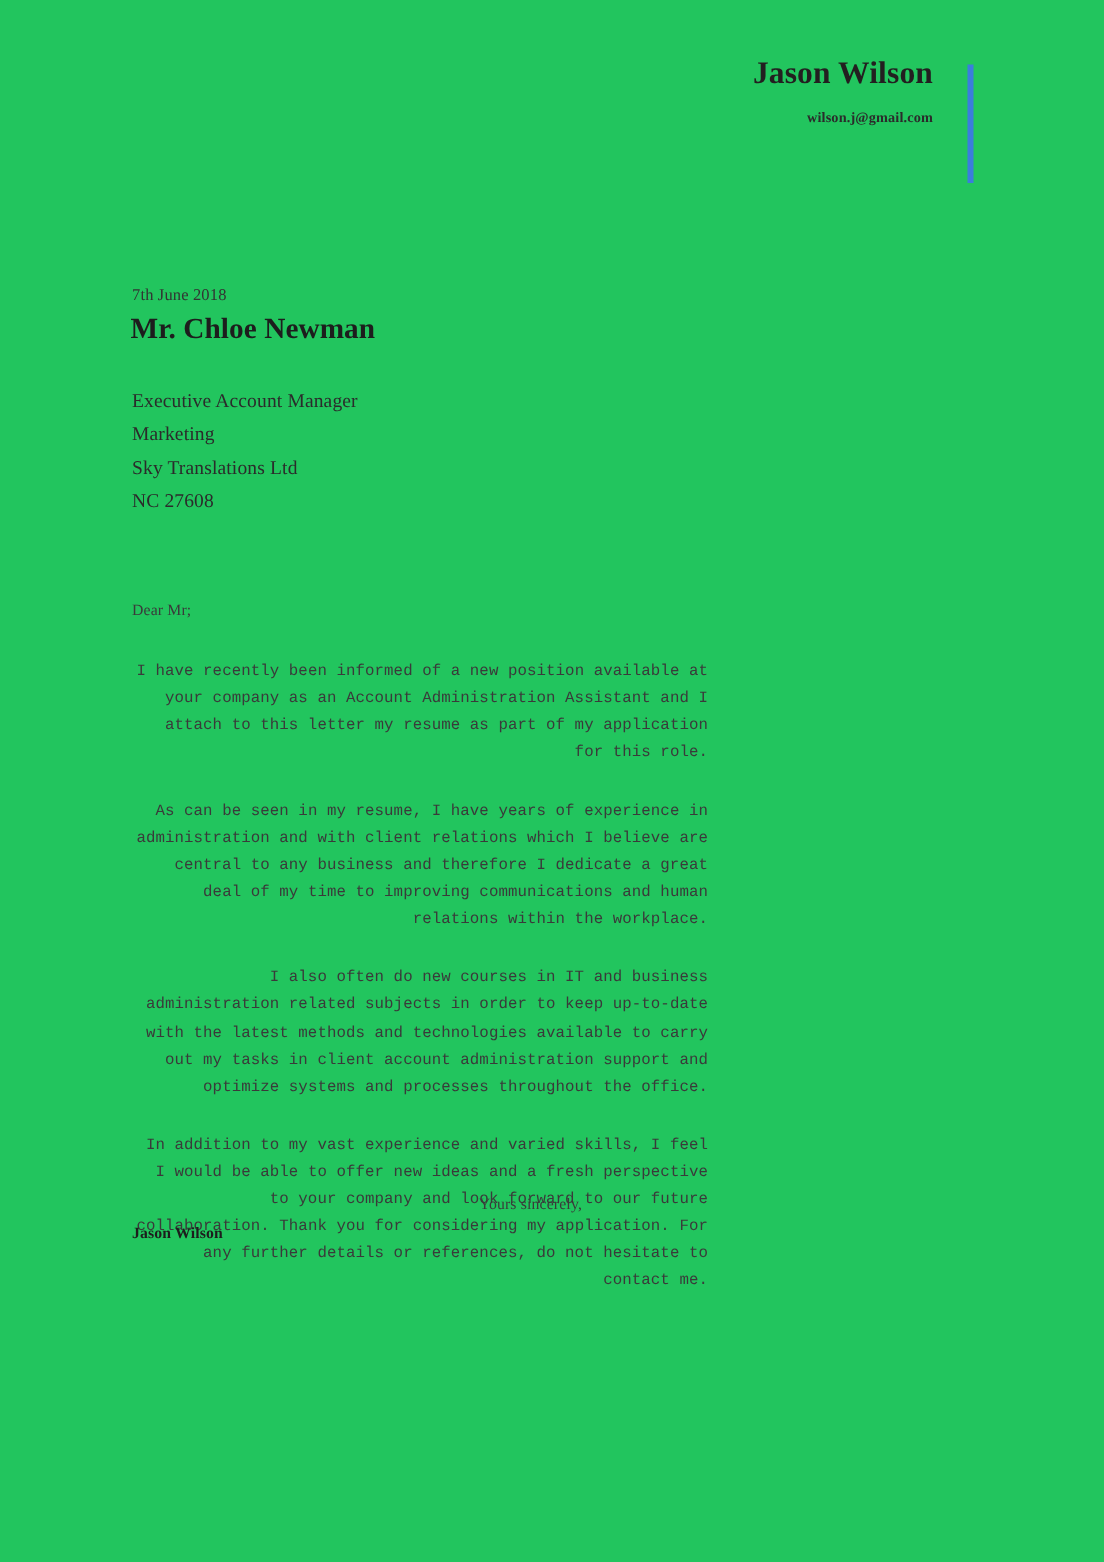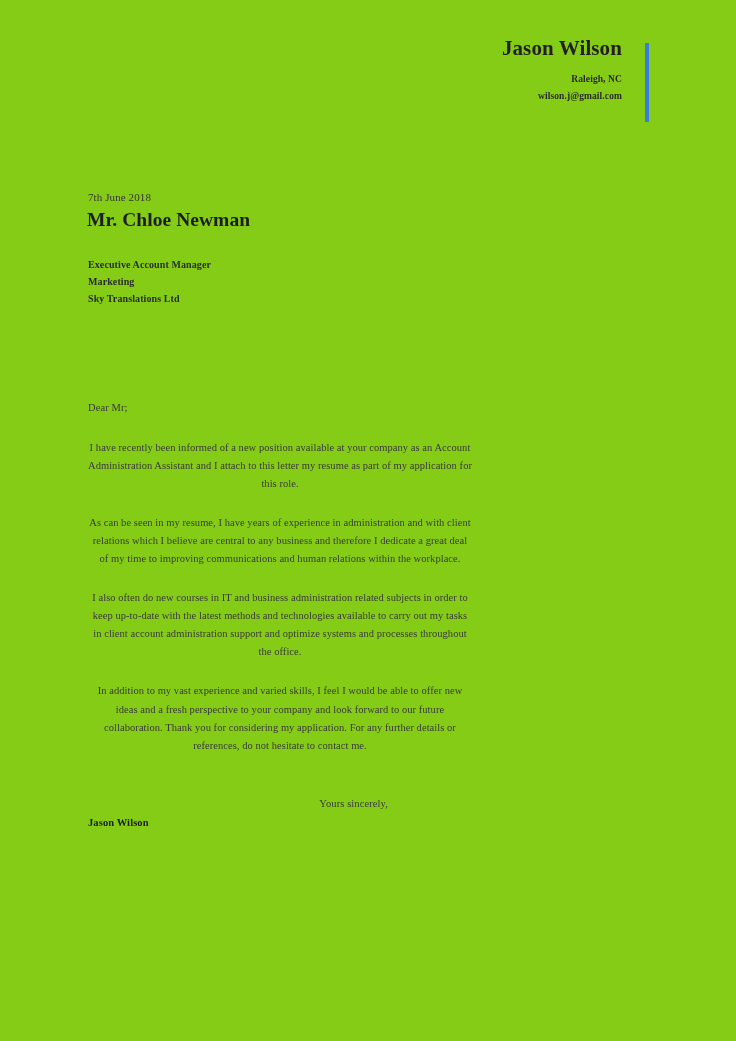--- a/index.html
+++ b/index.html
@@ -11,21 +11,21 @@
     width: 736px;
     height: 1041px;
     position: relative;
     font-family: "Liberation Serif", "DejaVu Serif", serif;
     -webkit-font-smoothing: antialiased;
   }
 
   .page {
     position: absolute;
     inset: 0;
-    background: #84cc16;
+    background: #22c55e;
     overflow: hidden;
   }
 
   
   .header {
     position: absolute;
     top: 36px;
     left: 360px;
     width: 262px;
     text-align: right;
@@ -78,22 +78,22 @@
     white-space: nowrap;
   }
 
   .address-block {
     position: absolute;
     left: 88px;
     top: 256px;
     width: 330px;
   }
   .address-line {
-    font-size: 10px;
-    font-weight: bold;
+    font-size: 13px;
+    font-weight: normal;
     color: #2b2b2b;
     line-height: 1.72;
     letter-spacing: 0.1px;
     white-space: nowrap;
   }
 
   
   .letter-body {
     position: absolute;
     left: 88px;
@@ -106,21 +106,22 @@
     line-height: 1.62;
     letter-spacing: 0.1px;
     margin: 0 0 23px 0;
   }
   .body-paragraph {
     font-size: 10.5px;
     color: #3a3a3a;
     line-height: 1.72;
     letter-spacing: 0.05px;
     margin: 0 0 21px 0;
-    text-align: center;
+    text-align: right;
+    font-family: Liberation Mono, monospace;
   }
   .body-paragraph:last-child { margin-bottom: 14px; }
 
   .signoff {
     position: absolute;
     left: 88px;
     top: 795px;
     width: 300px;
   }
   .signoff-closing {
@@ -139,34 +140,34 @@
     letter-spacing: 0.1px;
   }
 </style>
 </head>
 <body>
 
 <div class="page">
 
   <div class="header">
     <div class="sender-name">Jason Wilson</div>
-    <div class="contact-line">Raleigh, NC</div>
     <div class="contact-line">wilson.j@gmail.com</div>
   </div>
 
   <div class="accent-bar"></div>
 
   <div class="date-line">7th June 2018</div>
 
   <div class="recipient-name">Mr. Chloe Newman</div>
 
   <div class="address-block">
     <div class="address-line">Executive Account Manager</div>
     <div class="address-line">Marketing</div>
     <div class="address-line">Sky Translations Ltd</div>
+    <div class="address-line">NC 27608</div>
   </div>
 
   <div class="letter-body">
     <p class="salutation">Dear Mr;</p>
     <p class="body-paragraph">I have recently been informed of a new position available at your company as an Account Administration Assistant and I attach to this letter my resume as part of my application for this role.</p>
     <p class="body-paragraph">As can be seen in my resume, I have years of experience in administration and with client relations which I believe are central to any business and therefore I dedicate a great deal of my time to improving communications and human relations within the workplace.</p>
     <p class="body-paragraph">I also often do new courses in IT and business administration related subjects in order to keep up-to-date with the latest methods and technologies available to carry out my tasks in client account administration support and optimize systems and processes throughout the office.</p>
     <p class="body-paragraph">In addition to my vast experience and varied skills, I feel I would be able to offer new ideas and a fresh perspective to your company and look forward to our future collaboration. Thank you for considering my application. For any further details or references, do not hesitate to contact me.</p>
   </div>
 

